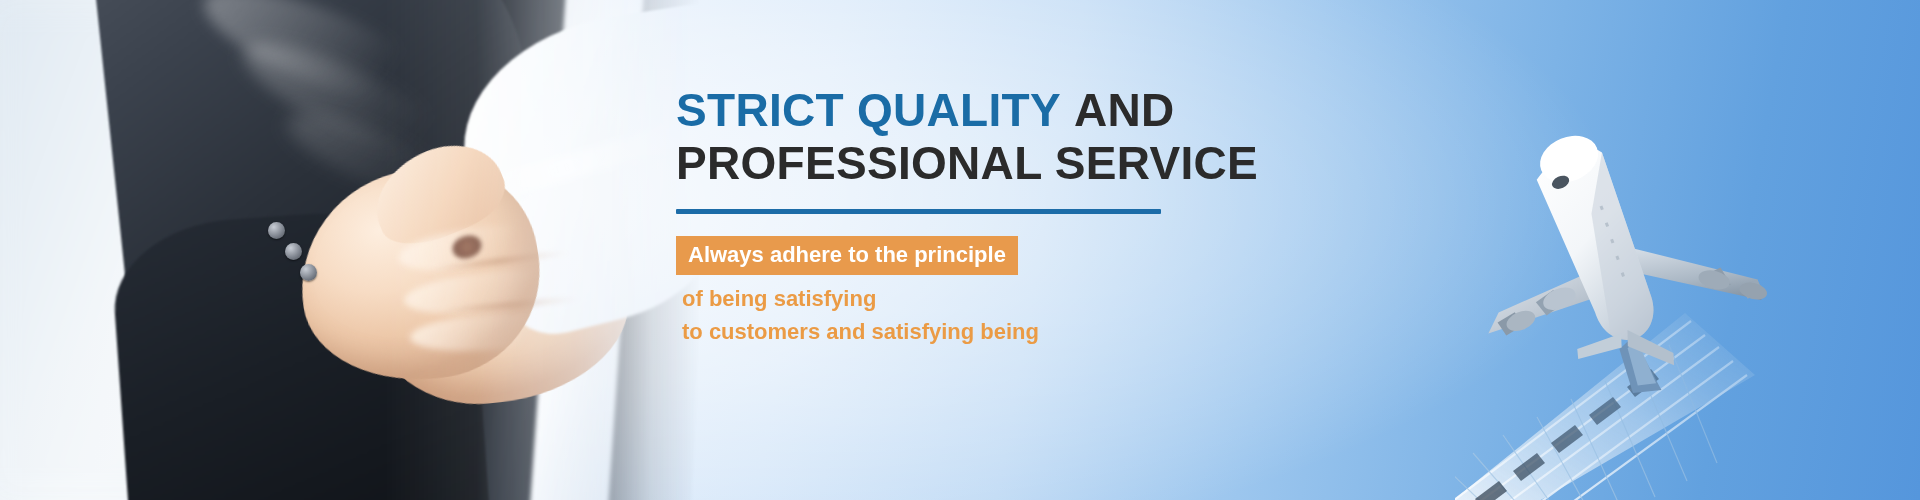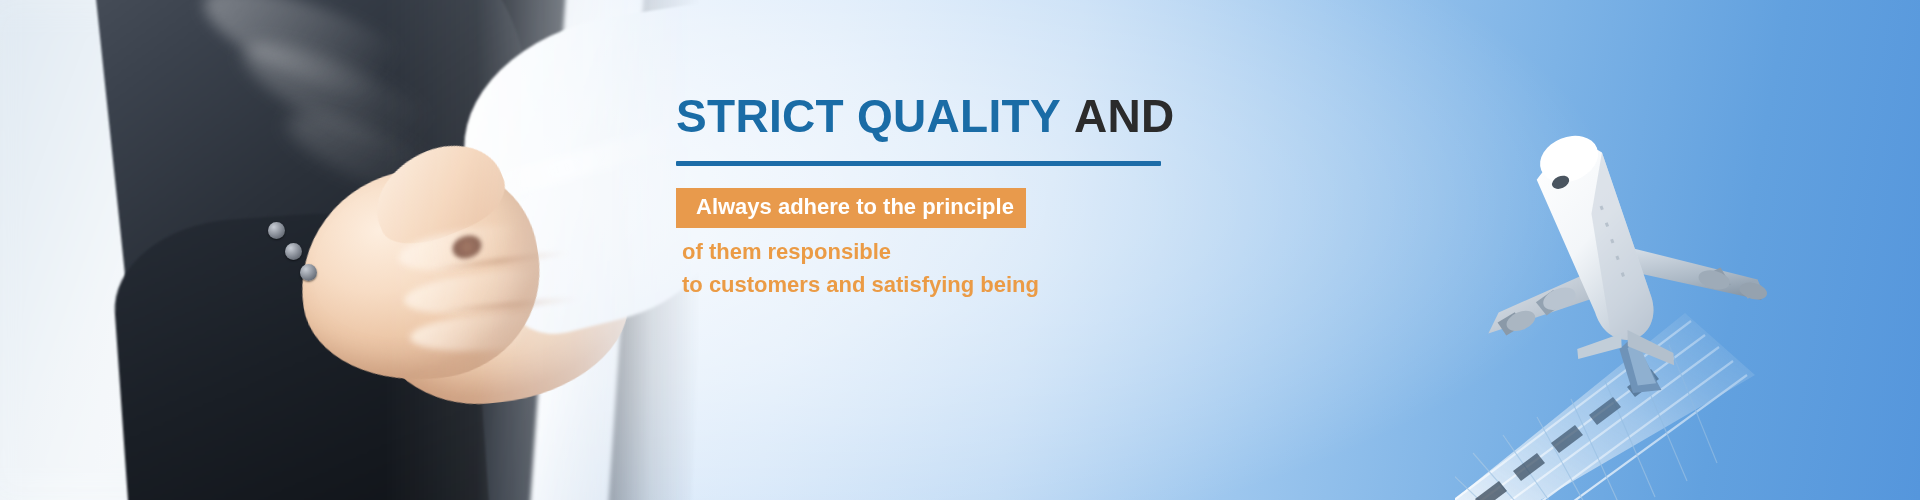--- a/index.html
+++ b/index.html
@@ -132,35 +132,35 @@
   
   .plane{ position:absolute; left:1470px; top:100px; width:360px; height:300px; }
   .plane svg{ width:100%; height:100%; display:block; }
 
   
   .building{ position:absolute; left:1455px; top:285px; width:360px; height:230px;
     overflow:hidden; }
   .building svg{ width:100%; height:100%; display:block; }
 
   
-  .copy{ position:absolute; left:676px; top:84px; width:700px;margin-top:6px; }
+  .copy{ position:absolute; left:676px; top:84px; width:700px; }
   .headline{
     font-size:46px; font-weight:700; letter-spacing:.3px;
     line-height:1.16; white-space:nowrap;
   }
   .h-blue{ color:#1a6ca6; }
   .h-dark{ color:#2b2b2b; }
   .rule{
     width:485px; height:5px; background:#1c6ca8; margin:18px 0 0 0; border-radius:1px;
   }
   .hi-wrap{ margin-top:22px; }
   .hi{
     display:inline-block; background:#e89a4c; color:#ffffff;
     font-size:22px; font-weight:600; line-height:1.1;
-    padding:7px 12px 8px 20px; white-space:nowrap;
+    padding:7px 12px 8px 12px; white-space:nowrap;
   }
   .sub{ color:#eb9b45; font-size:22px; font-weight:600; line-height:1.52;
         margin-left:6px; white-space:nowrap; }
   .sub.s1{ margin-top:7px; }
 </style>
 </head>
 <body>
 
 <div class="banner">
 
@@ -303,23 +303,24 @@
           <rect x="154" y="176" width="4" height="3" transform="rotate(64 156 177)"></rect>
         </g>
       </g>
     </svg>
   </div>
 
   <div class="copy">
     <div class="headline">
       <span class="h-blue">STRICT QUALITY</span><span>&nbsp;</span><span class="h-dark">AND</span>
     </div>
+    <div class="headline h-dark">PROFESSIONAL SERVICE</div>
 
     <div class="rule"></div>
 
     <div class="hi-wrap">
       <span class="hi">Always adhere to the principle</span>
     </div>
-    <div class="sub s1">of them responsible</div>
+    <div class="sub s1">of being satisfying</div>
     <div class="sub">to customers and satisfying being</div>
   </div>
 
 </div>
 
 </body></html>

